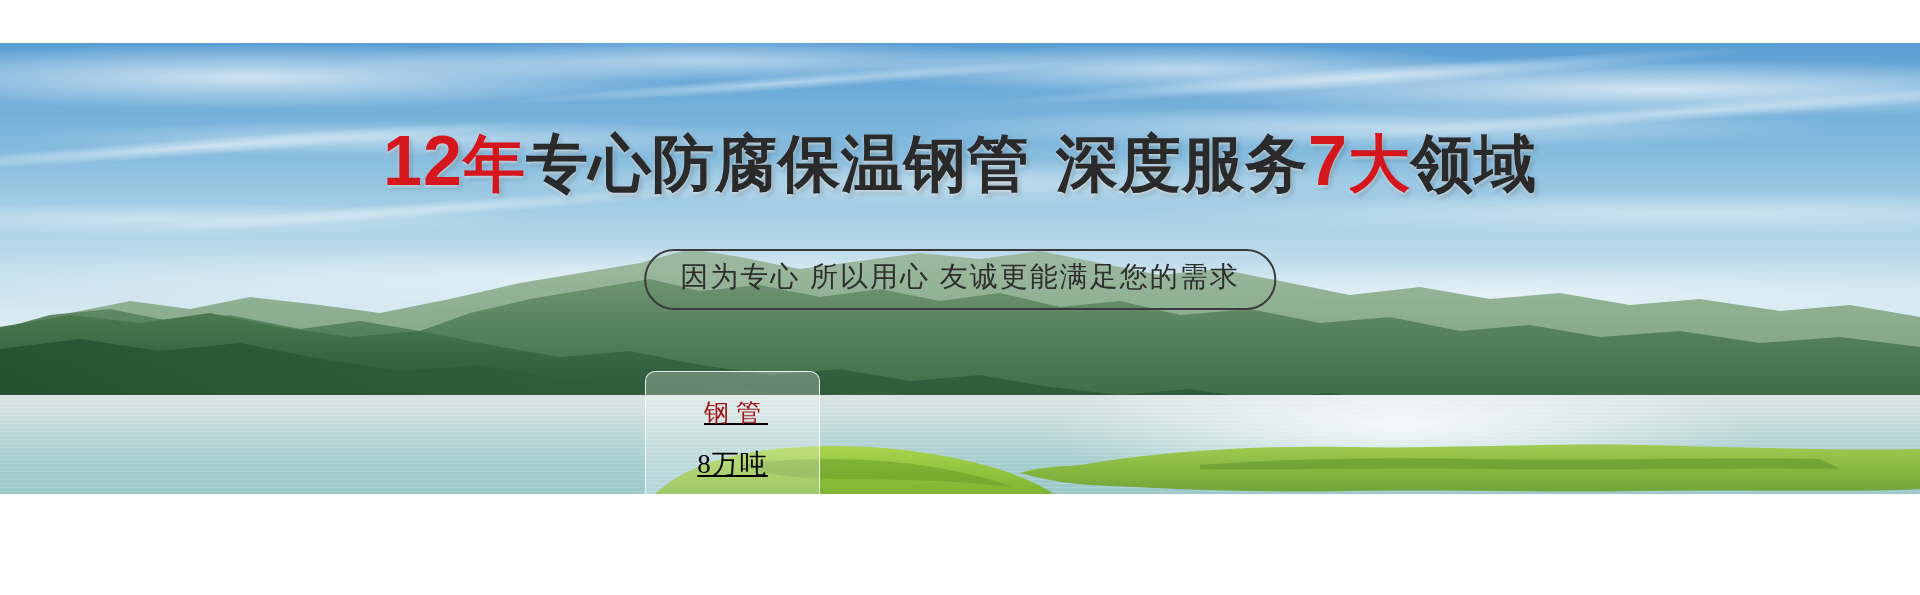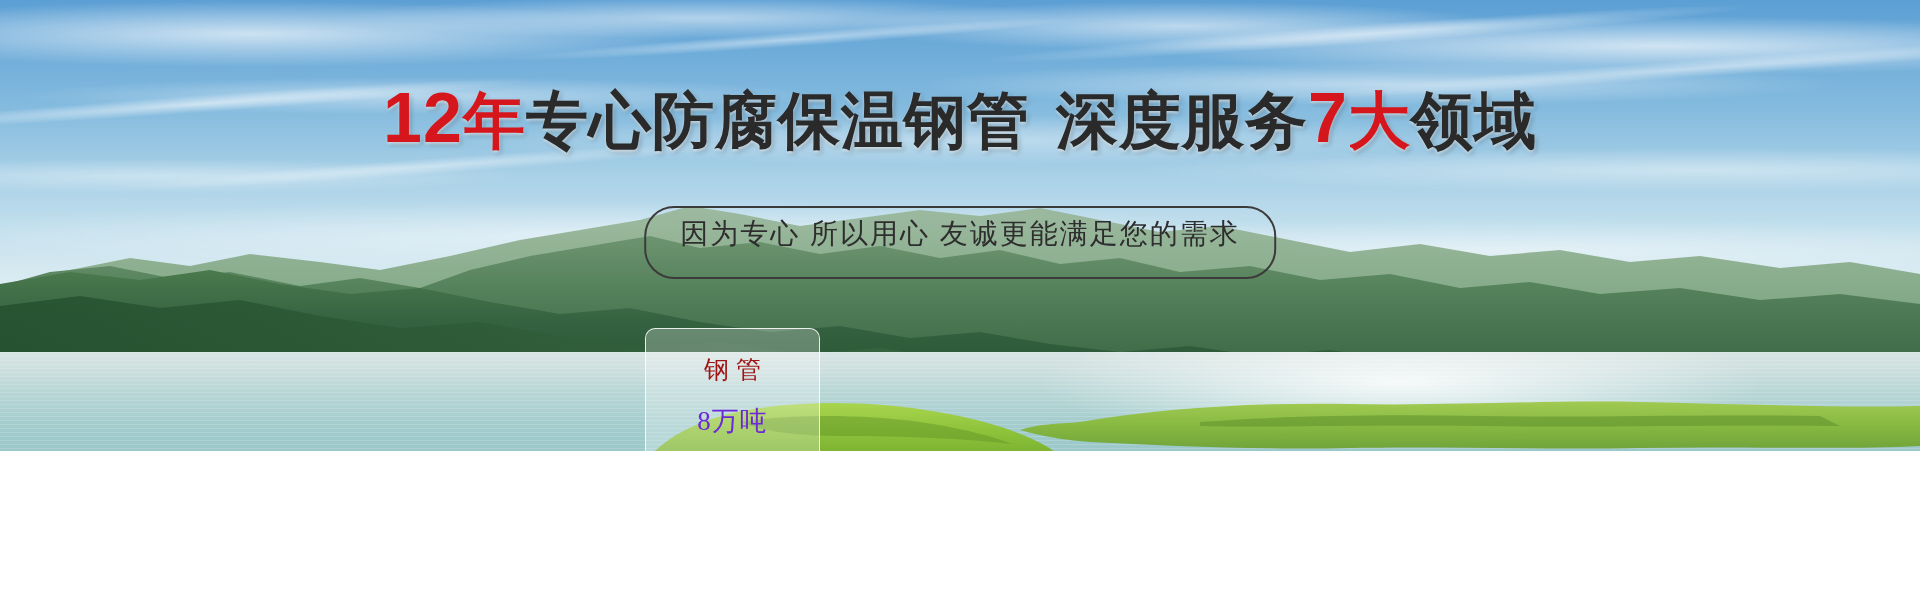--- a/index.html
+++ b/index.html
@@ -5,20 +5,21 @@
 <style>
   * { margin:0; padding:0; box-sizing:border-box; }
   html,body{ background:#fff; }
   body{ font-family:"Liberation Sans","DejaVu Sans",sans-serif; }
 
   .banner{
     position:relative;
     width:1920px; height:451px;
     overflow:hidden;
     background:#9ccce8;
+    margin-top:43px;
   }
 
   
   .sky{
     position:absolute; left:0; top:0; width:1920px; height:330px;
     background:linear-gradient(to bottom,
       #5c9fd4 0%,
       #6aa9d8 12%,
       #83bade 32%,
       #a6cfe6 52%,
@@ -125,51 +126,51 @@
     white-space:nowrap;
     text-shadow:0 2px 3px rgba(255,255,255,.55), 2px 3px 5px rgba(0,0,0,.22);
   }
   .headline .num{ color:#d5161c; font-size:70px; }
   .headline .dark{ color:#2a2a2a; }
   .headline .gap{ display:inline-block; width:26px; }
 
   .subpill{
     position:absolute; left:50%; top:206px;
     transform:translateX(-50%);
-    padding:8px 34px 26px;
+    padding:8px 34px 14px;
     border:2px solid #3b3b3b;
     border-radius:30px;
     font-size:28px; line-height:1.25;
     color:#2e2e2e;
     letter-spacing:2px;
     white-space:nowrap;
     background:transparent;
   }
 
   
   .cards{
     position:absolute; left:645px; top:328px;
-    display:flex; gap:5px;
+    display:flex; gap:5px;text-decoration:underline;
   }
   .card{
     width:175px; height:135px;
     border:1px solid rgba(255,255,255,.85);
     border-radius:10px;
     background:rgba(255,255,255,.26);
     display:flex; flex-direction:column;
     align-items:center; justify-content:center;
     gap:17px;
   }
   .card-label{
     font-size:25px; color:#9e1414; letter-spacing:7px;
     text-indent:7px;
     font-weight:normal;
   }
   .card-value{
-    font-size:27px; color:#6d28d9; letter-spacing:1px;
+    font-size:27px; color:#000000; letter-spacing:1px;
     font-family:"Liberation Serif","DejaVu Serif",serif;
   }
   .card-value sup{ font-size:.6em; vertical-align:super; }
 </style>
 </head>
 <body>
 
 <div class="banner">
 
   <div class="sky"></div>

